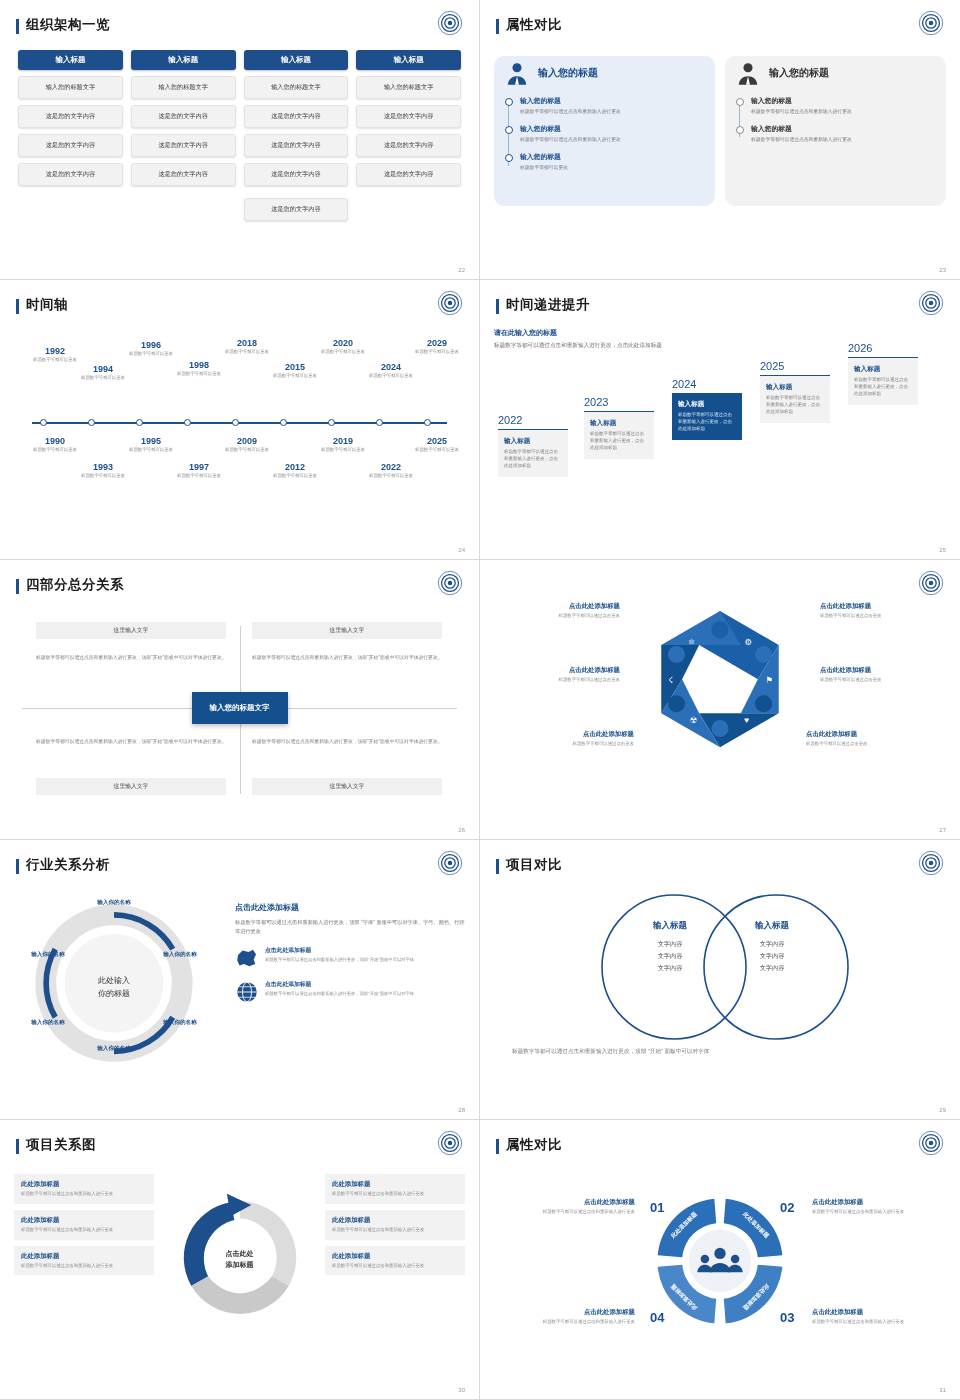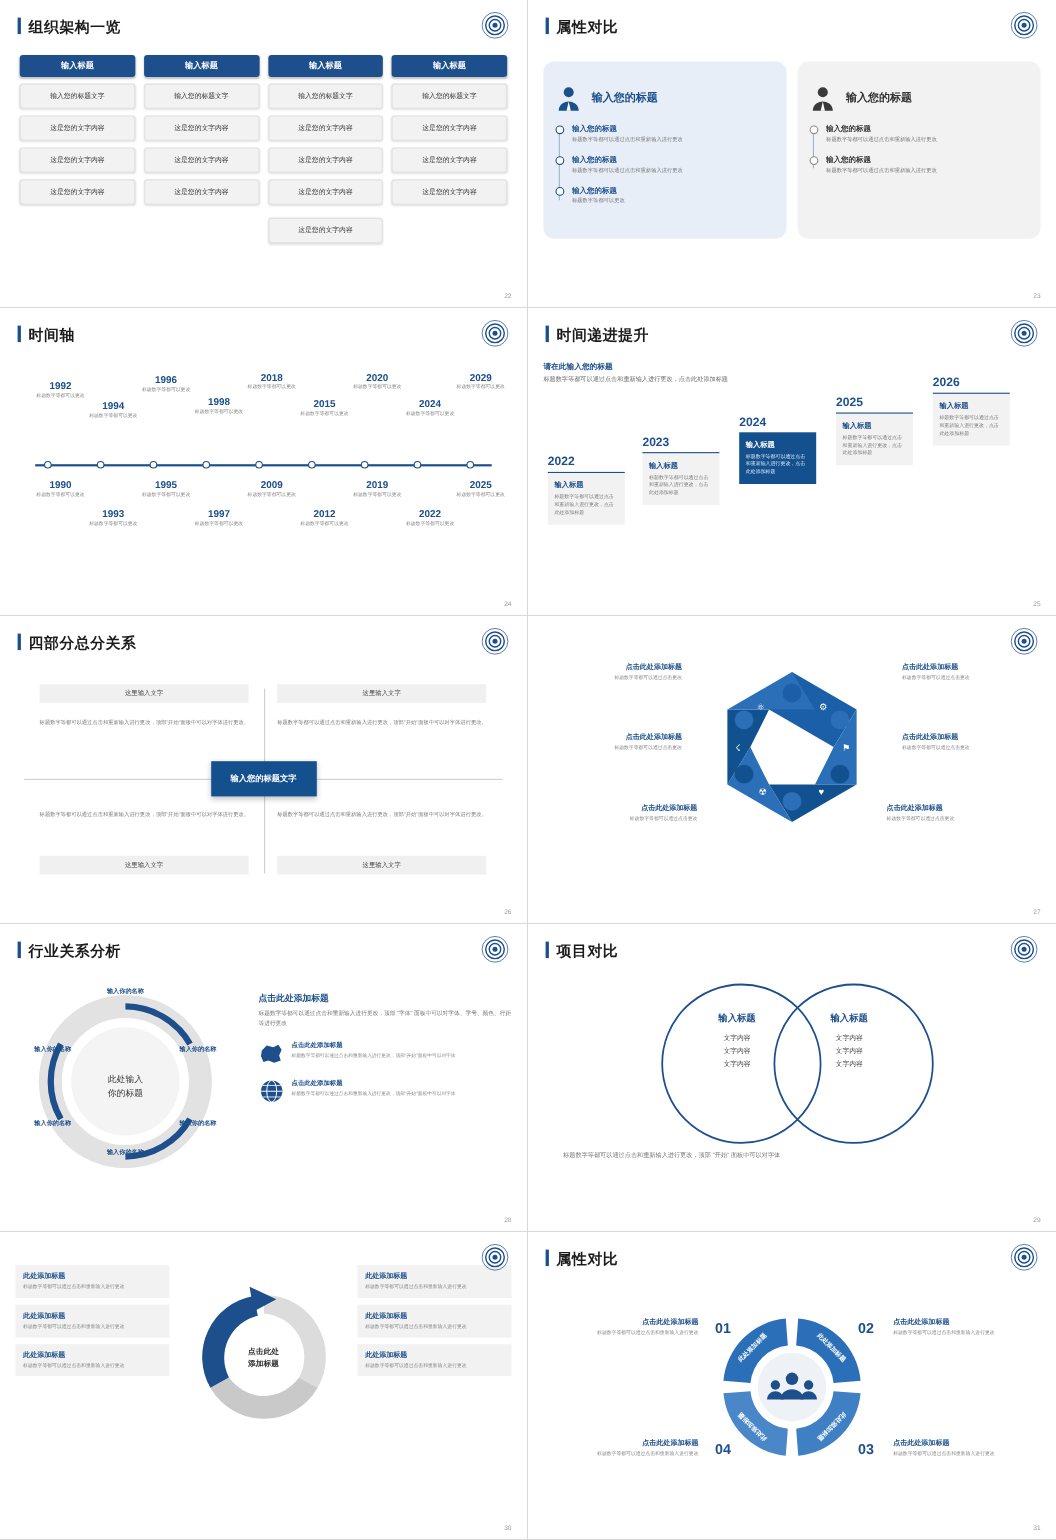--- a/index.html
+++ b/index.html
@@ -18,21 +18,21 @@
   .slide {
     position:relative;
     border-right:1px solid #d9d9d9;
     border-bottom:1px solid #d9d9d9;
     padding:10px 14px;
     overflow:hidden;
     background:#fff;
   }
   .slide:nth-child(2n) { border-right:none; }
   .slide-title {
-    display:flex; align-items:flex-start; gap:7px;
+    display:flex; align-items:flex-end; gap:7px;
     font-size:13.5px; font-weight:bold; color:#1c1c1c;
     margin:6px 0 0 2px; letter-spacing:0.5px;
   }
   .slide-title .bar { width:3px; height:15px; background:#1c4f8b; display:inline-block; }
   .logo { position:absolute; top:10px; right:16px; width:26px; height:26px; }
   .pagenum { position:absolute; right:14px; bottom:6px; font-size:6px; color:#999; }
 
   
   .org-wrap { display:flex; gap:8px; margin-top:16px; padding:0 4px; }
   .org-col { flex:1; display:flex; flex-direction:column; gap:6px; }
@@ -43,21 +43,21 @@
   }
   .org-cell {
     background:#f2f2f2; color:#333; font-size:6.2px; text-align:center;
     padding:6px 2px; border-radius:3px; border:1px solid #e2e2e2;
     box-shadow:0 1px 2px rgba(0,0,0,.12);
   }
   .org-extra { margin-top:6px; }
 
   
   .attr-wrap { display:flex; gap:10px; margin-top:22px; }
-  .attr-card { flex:1; padding:20px 10px; min-height:150px;border-radius:10px; }
+  .attr-card { flex:1; padding:4px 10px; min-height:150px;border-radius:10px; }
   .attr-card.blue { background:#e8eef7; }
   .attr-card.gray { background:#f2f2f2; }
   .attr-head { display:flex; align-items:center; gap:8px; margin-bottom:10px; }
   .attr-head .person { width:26px; height:26px; }
   .attr-head .t { font-size:10px; font-weight:bold; color:#1c4f8b; }
   .attr-card.gray .attr-head .t { color:#333; }
   .attr-items { position:relative; padding-left:16px; }
   .attr-items:before {
     content:""; position:absolute; left:4px; top:6px; bottom:6px; width:1px;
     background:#9bb4d4;
@@ -79,21 +79,21 @@
   .tl-node { position:absolute; width:62px; text-align:center; }
   .tl-node .y { font-size:9px; font-weight:bold; color:#1c4f8b; }
   .tl-node .d { font-size:4.4px; color:#8a8a8a; line-height:1.45; margin-top:1px; }
 
   
   .prog-intro { margin-top:14px; }
   .prog-intro .h { font-size:7px; font-weight:bold; color:#1c4f8b; }
   .prog-intro .d { font-size:5.6px; color:#6b6b6b; line-height:1.6; margin-top:3px; max-width:230px;}
   .prog-wrap { position:relative; margin-top:6px; height:150px; }
   .prog-col { position:absolute; width:70px; }
-  .prog-col .y { font-size:11px; font-weight:bold; color:#1c4f8b; margin-bottom:3px; }
+  .prog-col .y { font-size:11px; font-weight:normal; color:#1c4f8b; margin-bottom:3px; }
   .prog-box { background:#f2f2f2; border-top:1.5px solid #1c4f8b; padding:7px 6px; }
   .prog-box.sel { background:#14508e; border-top:none; }
   .prog-box .h { font-size:6.6px; font-weight:bold; color:#1c4f8b; margin-bottom:3px; }
   .prog-box.sel .h { color:#fff; }
   .prog-box .d { font-size:4.5px; color:#7d7d7d; line-height:1.55; }
   .prog-box.sel .d { color:#d9e4f2; }
 
   
   .fp { position:relative; margin-top:26px; height:180px; }
   .fp-hline { position:absolute; left:8px; right:8px; top:88px; height:1px; background:#cfcfcf; }
@@ -613,20 +613,24 @@
         <div class="d">文字内容</div>
         <div class="d">文字内容</div>
         <div class="d">文字内容</div>
       </div>
     </div>
     <div class="venn-note">标题数字等都可以通过点击和重新输入进行更改，顶部 "开始" 面板中可以对字体</div>
     <div class="pagenum">29</div>
   </div>
 
   <div class="slide">
+    <div class="slide-title">
+      <span class="bar"></span>
+      <span>项目关系图</span>
+    </div>
     <svg class="logo" viewBox="0 0 40 40">
       <circle cx="20" cy="20" r="18" fill="none" stroke="#1c4f8b" stroke-width="1"></circle>
       <circle cx="20" cy="20" r="13" fill="none" stroke="#1c4f8b" stroke-width="2"></circle>
       <circle cx="20" cy="20" r="8" fill="none" stroke="#1c4f8b" stroke-width="2"></circle>
       <circle cx="20" cy="20" r="3.5" fill="#1c4f8b"></circle>
     </svg>
 
     <div class="pr">
       <div class="pr-col">
         <div class="pr-card">

